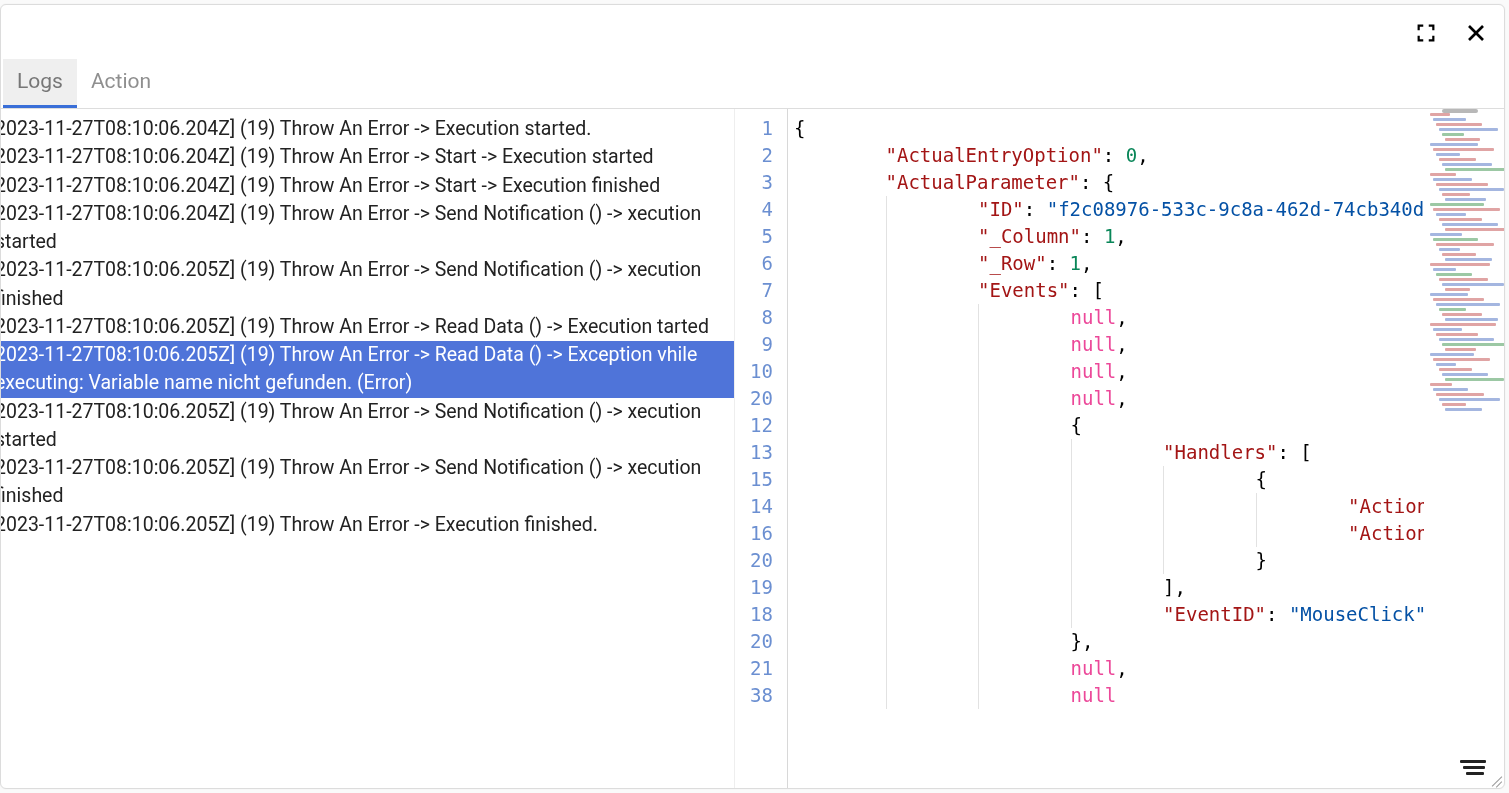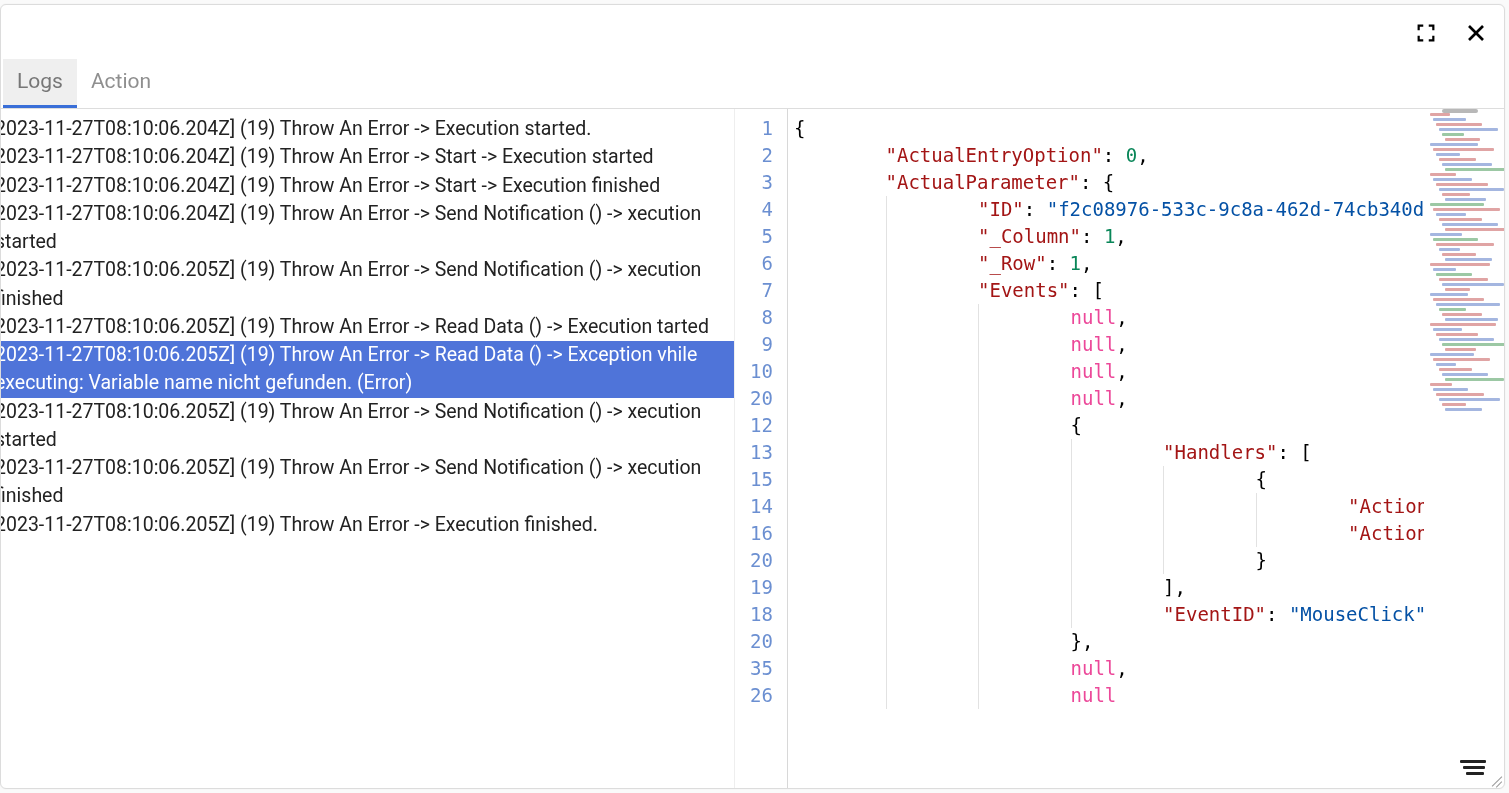--- a/index.html
+++ b/index.html
@@ -157,22 +157,22 @@
           <div>20</div>
           <div>12</div>
           <div>13</div>
           <div>15</div>
           <div>14</div>
           <div>16</div>
           <div>20</div>
           <div>19</div>
           <div>18</div>
           <div>20</div>
-          <div>35</div>
-          <div>26</div>
+          <div>21</div>
+          <div>38</div>
         </div>
       <div class="code" id="code"><div class="cline"><span class="tok-punc">{</span></div><div class="cline">        <span class="tok-key">"ActualEntryOption"</span><span class="tok-punc">: </span><span class="tok-num">0</span><span class="tok-punc">,</span></div><div class="cline">        <span class="tok-key">"ActualParameter"</span><span class="tok-punc">: {</span></div><div class="cline">        <span class="indent-guide"></span>        <span class="tok-key">"ID"</span><span class="tok-punc">: </span><span class="tok-str">"f2c08976-533c-9c8a-462d-74cb340d9dfa</span></div><div class="cline">        <span class="indent-guide"></span>        <span class="tok-key">"_Column"</span><span class="tok-punc">: </span><span class="tok-num">1</span><span class="tok-punc">,</span></div><div class="cline">        <span class="indent-guide"></span>        <span class="tok-key">"_Row"</span><span class="tok-punc">: </span><span class="tok-num">1</span><span class="tok-punc">,</span></div><div class="cline">        <span class="indent-guide"></span>        <span class="tok-key">"Events"</span><span class="tok-punc">: [</span></div><div class="cline">        <span class="indent-guide"></span>        <span class="indent-guide"></span>        <span class="tok-null">null</span><span class="tok-punc">,</span></div><div class="cline">        <span class="indent-guide"></span>        <span class="indent-guide"></span>        <span class="tok-null">null</span><span class="tok-punc">,</span></div><div class="cline">        <span class="indent-guide"></span>        <span class="indent-guide"></span>        <span class="tok-null">null</span><span class="tok-punc">,</span></div><div class="cline">        <span class="indent-guide"></span>        <span class="indent-guide"></span>        <span class="tok-null">null</span><span class="tok-punc">,</span></div><div class="cline">        <span class="indent-guide"></span>        <span class="indent-guide"></span>        <span class="tok-punc">{</span></div><div class="cline">        <span class="indent-guide"></span>        <span class="indent-guide"></span>        <span class="indent-guide"></span>        <span class="tok-key">"Handlers"</span><span class="tok-punc">: [</span></div><div class="cline">        <span class="indent-guide"></span>        <span class="indent-guide"></span>        <span class="indent-guide"></span>        <span class="indent-guide"></span>        <span class="tok-punc">{</span></div><div class="cline">        <span class="indent-guide"></span>        <span class="indent-guide"></span>        <span class="indent-guide"></span>        <span class="indent-guide"></span>        <span class="indent-guide"></span>        <span class="tok-key">"ActionType"</span></div><div class="cline">        <span class="indent-guide"></span>        <span class="indent-guide"></span>        <span class="indent-guide"></span>        <span class="indent-guide"></span>        <span class="indent-guide"></span>        <span class="tok-key">"Action"</span></div><div class="cline">        <span class="indent-guide"></span>        <span class="indent-guide"></span>        <span class="indent-guide"></span>        <span class="indent-guide"></span>        <span class="tok-punc">}</span></div><div class="cline">        <span class="indent-guide"></span>        <span class="indent-guide"></span>        <span class="indent-guide"></span>        <span class="tok-punc">],</span></div><div class="cline">        <span class="indent-guide"></span>        <span class="indent-guide"></span>        <span class="indent-guide"></span>        <span class="tok-key">"EventID"</span><span class="tok-punc">: </span><span class="tok-str">"MouseClick"</span></div><div class="cline">        <span class="indent-guide"></span>        <span class="indent-guide"></span>        <span class="tok-punc">},</span></div><div class="cline">        <span class="indent-guide"></span>        <span class="indent-guide"></span>        <span class="tok-null">null</span><span class="tok-punc">,</span></div><div class="cline">        <span class="indent-guide"></span>        <span class="indent-guide"></span>        <span class="tok-null">null</span></div></div>
       <div class="minimap" id="minimap">
           <div class="mm-line" style="width: 20px; margin-left: 0px; background: rgb(199, 90, 90); opacity: 0.55;"></div>
           <div class="mm-line" style="width: 33px; margin-left: 3px; background: rgb(90, 122, 199); opacity: 0.55;"></div>
           <div class="mm-line" style="width: 46px; margin-left: 6px; background: rgb(199, 90, 90); opacity: 0.55;"></div>
           <div class="mm-line" style="width: 59px; margin-left: 9px; background: rgb(90, 122, 199); opacity: 0.55;"></div>
           <div class="mm-line" style="width: 22px; margin-left: 12px; background: rgb(74, 154, 90); opacity: 0.55;"></div>
           <div class="mm-line" style="width: 35px; margin-left: 15px; background: rgb(199, 90, 90); opacity: 0.55;"></div>
           <div class="mm-line" style="width: 48px; margin-left: 0px; background: rgb(90, 122, 199); opacity: 0.55;"></div>

